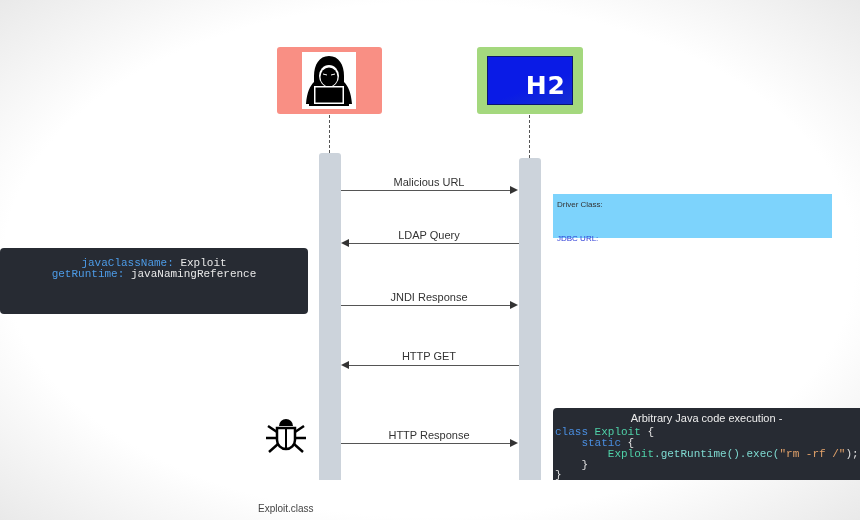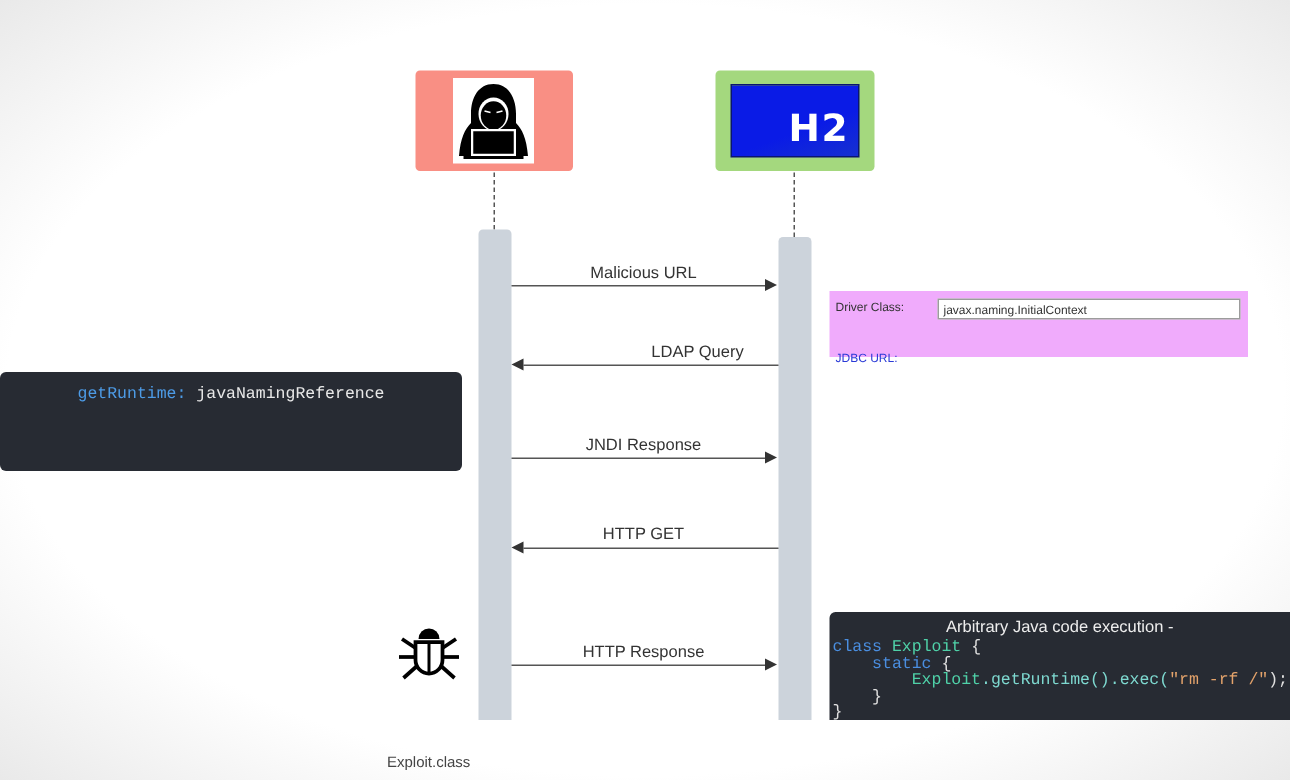--- a/index.html
+++ b/index.html
@@ -20,21 +20,21 @@
   .msg-label { font-size: 11px; color: #333; text-align: center; width: 176px; }
   .arrow { height: 1px; background: #555; }
   .arrow-head-r { width: 0; height: 0; border-top: 4px solid transparent; border-bottom: 4px solid transparent; border-left: 8px solid #333; }
   .arrow-head-l { width: 0; height: 0; border-top: 4px solid transparent; border-bottom: 4px solid transparent; border-right: 8px solid #333; }
   .note-dark { background: #272b33; border-radius: 4px; color: #e8e8e8; }
   .note-left { left: 0; top: 248px; width: 308px; height: 66px; text-align: center; padding-top: 10px; box-sizing: border-box; }
   .note-title { font-size: 11px; color: #e6e6e6; }
   .mono { font-family: "Liberation Mono", monospace; font-size: 11px; line-height: 11px; }
   .k { color: #4d9be6; }
   .v { color: #e8e8e8; }
-  .cfg-panel { left: 553px; top: 194px; width: 279px; height: 44px; background: #f0abfc; }
+  .cfg-panel { left: 553px; top: 194px; width: 279px; height: 44px; background: #7dd3fc; }
   .cfg-label { font-size: 8px; color: #333; }
   .cfg-label.blue { color: #2a3ad6; }
   .cfg-input { background: #fff; border: 1px solid #9c9c9c; height: 14px; width: 202px; font-size: 8px; color: #333; line-height: 14px; padding-left: 3px; box-sizing: border-box; }
   .note-right { left: 553px; top: 408px; width: 307px; height: 72px; border-radius: 4px 0 0 0; }
   .code-title { font-size: 11px; color: #eee; text-align: center; width: 100%; top: 4px; }
   .code-line { left: 2px; white-space: pre; font-family: "Liberation Mono", monospace; font-size: 11px; }
   .c-kw { color: #4a8ee0; }
   .c-cls { color: #4fd1a8; }
   .c-fn { color: #7ed9d0; }
   .c-str { color: #e4a36b; }
@@ -66,46 +66,49 @@
     <span class="abs h2-text">H2</span>
   </div>
 </div>
 <div class="abs dash" style="left:529px; top:115px; height:43px;"></div>
 <div class="abs lifeline" style="left:519px; top:158px; height:322px;"></div>
 
 <div class="abs msg-label" style="left:341px; top:176px;">Malicious URL</div>
 <div class="abs arrow" style="left:341px; top:190px; width:170px;"></div>
 <div class="abs arrow-head-r" style="left:510px; top:186px;"></div>
 
-<div class="abs msg-label" style="left:341px; top:229px;margin-left:36px;">LDAP Query</div>
+<div class="abs msg-label" style="left:341px; top:229px;">LDAP Query</div>
 <div class="abs arrow" style="left:349px; top:243px; width:170px;"></div>
 <div class="abs arrow-head-l" style="left:341px; top:239px;"></div>
 
 <div class="abs msg-label" style="left:341px; top:291px;">JNDI Response</div>
 <div class="abs arrow" style="left:341px; top:305px; width:170px;"></div>
 <div class="abs arrow-head-r" style="left:510px; top:301px;"></div>
 
 <div class="abs msg-label" style="left:341px; top:350px;">HTTP GET</div>
 <div class="abs arrow" style="left:349px; top:365px; width:170px;"></div>
 <div class="abs arrow-head-l" style="left:341px; top:361px;"></div>
 
 <div class="abs msg-label" style="left:341px; top:429px;">HTTP Response</div>
 <div class="abs arrow" style="left:341px; top:443px; width:170px;"></div>
 <div class="abs arrow-head-r" style="left:510px; top:439px;"></div>
 
 <div class="abs note-dark note-left">
   <div class="mono">
+    <span class="k">javaClassName:</span>
+    <span class="v">Exploit</span>
+  </div>
+  <div class="mono">
     <span class="k">getRuntime:</span>
     <span class="v">javaNamingReference</span>
   </div>
 </div>
 
 <div class="abs cfg-panel">
   <span class="abs cfg-label" style="left:4px; top:6px;">Driver Class:</span>
-  <div class="abs cfg-input" style="left:72px; top:5px;">javax.naming.InitialContext</div>
   <span class="abs cfg-label blue" style="left:4px; top:28px;margin-top:12px;">JDBC URL:</span>
 </div>
 
 <div class="abs" style="left:264px; top:414px; width:44px; height:44px;">
   <svg width="44" height="44" viewBox="0 0 44 44">
     <path d="M15 12 A7 7 0 0 1 29 12 Z" fill="#000"></path>
     <path d="M13 14 L31 14 L31 26 A9 9 0 0 1 13 26 Z" fill="none" stroke="#000" stroke-width="2.5"></path>
     <line x1="22" y1="14" x2="22" y2="35" stroke="#000" stroke-width="2"></line>
     <line x1="13" y1="18" x2="4" y2="12" stroke="#000" stroke-width="2.5"></line>
     <line x1="31" y1="18" x2="40" y2="12" stroke="#000" stroke-width="2.5"></line>

